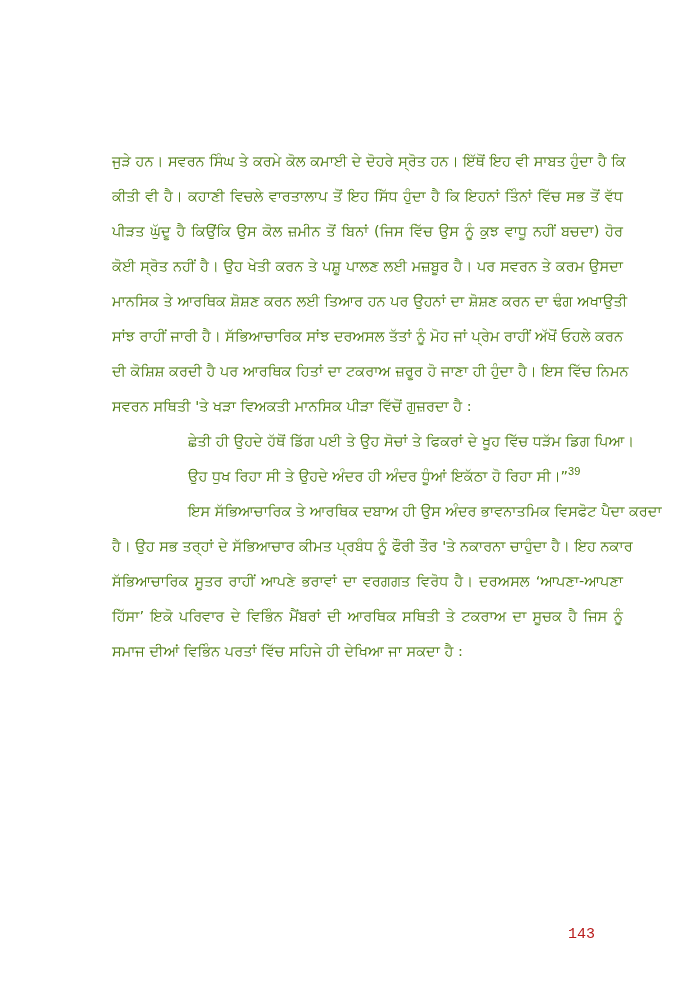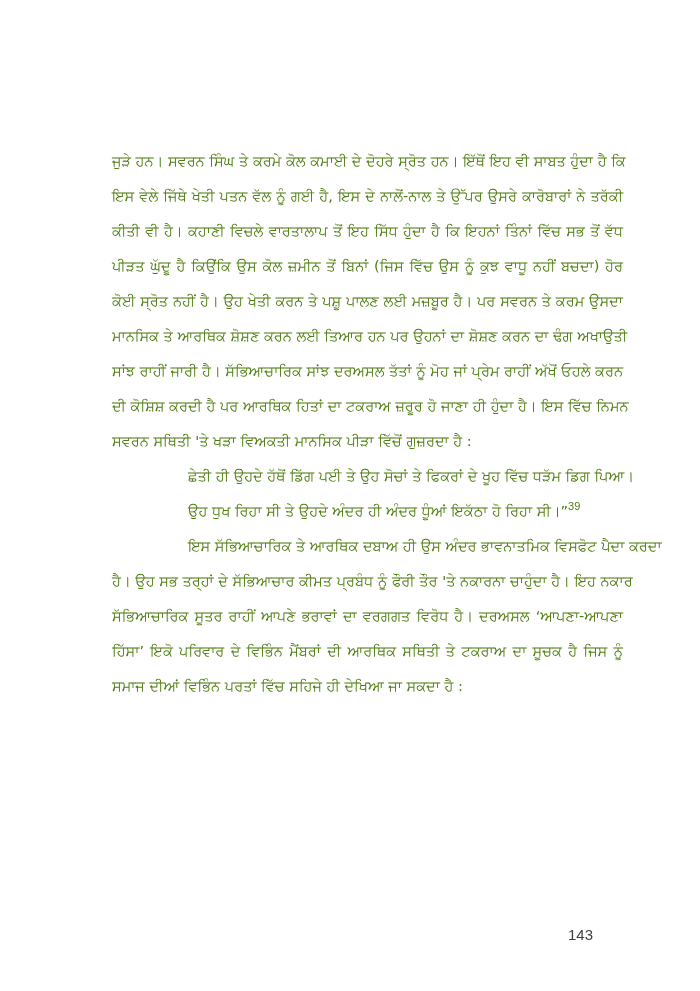--- a/index.html
+++ b/index.html
@@ -9,31 +9,30 @@
     font-family: "DejaVu Sans", "Liberation Sans", sans-serif;
     font-size: 14.5px; color: #4d7c0f; line-height: 35px; margin-left: 8px;
   }
   .para { margin: 0; text-align: justify; text-align-last: left; }
   .quote { margin: 0 0 0 76px; text-align: justify; }
   .line { display: block; white-space: nowrap; text-align-last: justify; text-align: justify; }
   .line.last { text-align-last: left; }
   sup { font-family: Liberation Sans, sans-serif; font-size: 11px; line-height: 0; vertical-align: 6px; }
   .page-number {
     position: absolute; left: 568px; top: 926px;
-    font-family: Liberation Sans, sans-serif; font-size: 15px; color: #404040;
+    font-family: Liberation Mono, monospace; font-size: 15px; color: #b91c1c;
   }
 </style>
 </head>
 <body>
 
 <div class="page">
 
   <p class="para">
     <span class="line">ਜੁੜੇ ਹਨ। ਸਵਰਨ ਸਿੰਘ ਤੇ ਕਰਮੇ ਕੋਲ ਕਮਾਈ ਦੇ ਦੋਹਰੇ ਸ੍ਰੋਤ ਹਨ। ਇੱਥੋਂ ਇਹ ਵੀ ਸਾਬਤ ਹੁੰਦਾ ਹੈ ਕਿ</span>
-    <span class="line">ਇਸ ਵੇਲੇ ਜਿੱਥੇ ਖੇਤੀ ਪਤਨ ਵੱਲ ਨੂੰ ਗਈ ਹੈ, ਇਸ ਦੇ ਨਾਲੋਂ-ਨਾਲ ਤੇ ਉੱਪਰ ਉਸਰੇ ਕਾਰੋਬਾਰਾਂ ਨੇ ਤਰੱਕੀ</span>
     <span class="line">ਕੀਤੀ ਵੀ ਹੈ। ਕਹਾਣੀ ਵਿਚਲੇ ਵਾਰਤਾਲਾਪ ਤੋਂ ਇਹ ਸਿੱਧ ਹੁੰਦਾ ਹੈ ਕਿ ਇਹਨਾਂ ਤਿੰਨਾਂ ਵਿੱਚ ਸਭ ਤੋਂ ਵੱਧ</span>
     <span class="line">ਪੀੜਤ ਘੁੱਦੂ ਹੈ ਕਿਉਂਕਿ ਉਸ ਕੋਲ ਜ਼ਮੀਨ ਤੋਂ ਬਿਨਾਂ (ਜਿਸ ਵਿੱਚ ਉਸ ਨੂੰ ਕੁਝ ਵਾਧੂ ਨਹੀਂ ਬਚਦਾ) ਹੋਰ</span>
     <span class="line">ਕੋਈ ਸ੍ਰੋਤ ਨਹੀਂ ਹੈ। ਉਹ ਖੇਤੀ ਕਰਨ ਤੇ ਪਸ਼ੂ ਪਾਲਣ ਲਈ ਮਜ਼ਬੂਰ ਹੈ। ਪਰ ਸਵਰਨ ਤੇ ਕਰਮ ਉਸਦਾ</span>
     <span class="line">ਮਾਨਸਿਕ ਤੇ ਆਰਥਿਕ ਸ਼ੋਸ਼ਣ ਕਰਨ ਲਈ ਤਿਆਰ ਹਨ ਪਰ ਉਹਨਾਂ ਦਾ ਸ਼ੋਸ਼ਣ ਕਰਨ ਦਾ ਢੰਗ ਅਖਾਉਤੀ</span>
     <span class="line">ਸਾਂਝ ਰਾਹੀਂ ਜਾਰੀ ਹੈ। ਸੱਭਿਆਚਾਰਿਕ ਸਾਂਝ ਦਰਅਸਲ ਤੱਤਾਂ ਨੂੰ ਮੋਹ ਜਾਂ ਪ੍ਰੇਮ ਰਾਹੀਂ ਅੱਖੋਂ ਓਹਲੇ ਕਰਨ</span>
     <span class="line">ਦੀ ਕੋਸ਼ਿਸ਼ ਕਰਦੀ ਹੈ ਪਰ ਆਰਥਿਕ ਹਿਤਾਂ ਦਾ ਟਕਰਾਅ ਜ਼ਰੂਰ ਹੋ ਜਾਣਾ ਹੀ ਹੁੰਦਾ ਹੈ। ਇਸ ਵਿੱਚ ਨਿਮਨ</span>
     <span class="line last">ਸਵਰਨ ਸਥਿਤੀ 'ਤੇ ਖੜਾ ਵਿਅਕਤੀ ਮਾਨਸਿਕ ਪੀੜਾ ਵਿੱਚੋਂ ਗੁਜ਼ਰਦਾ ਹੈ :</span>
   </p>
 
   <div class="quote">

